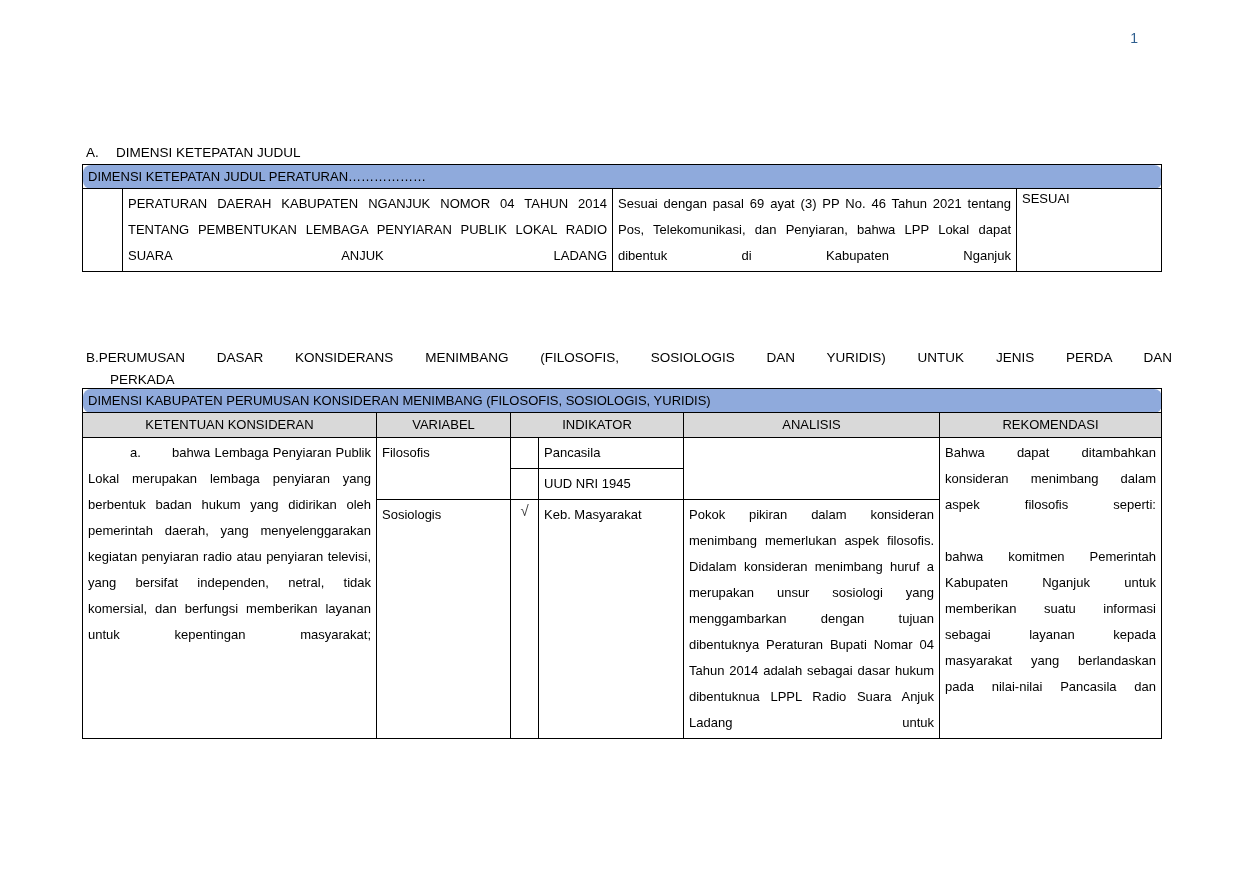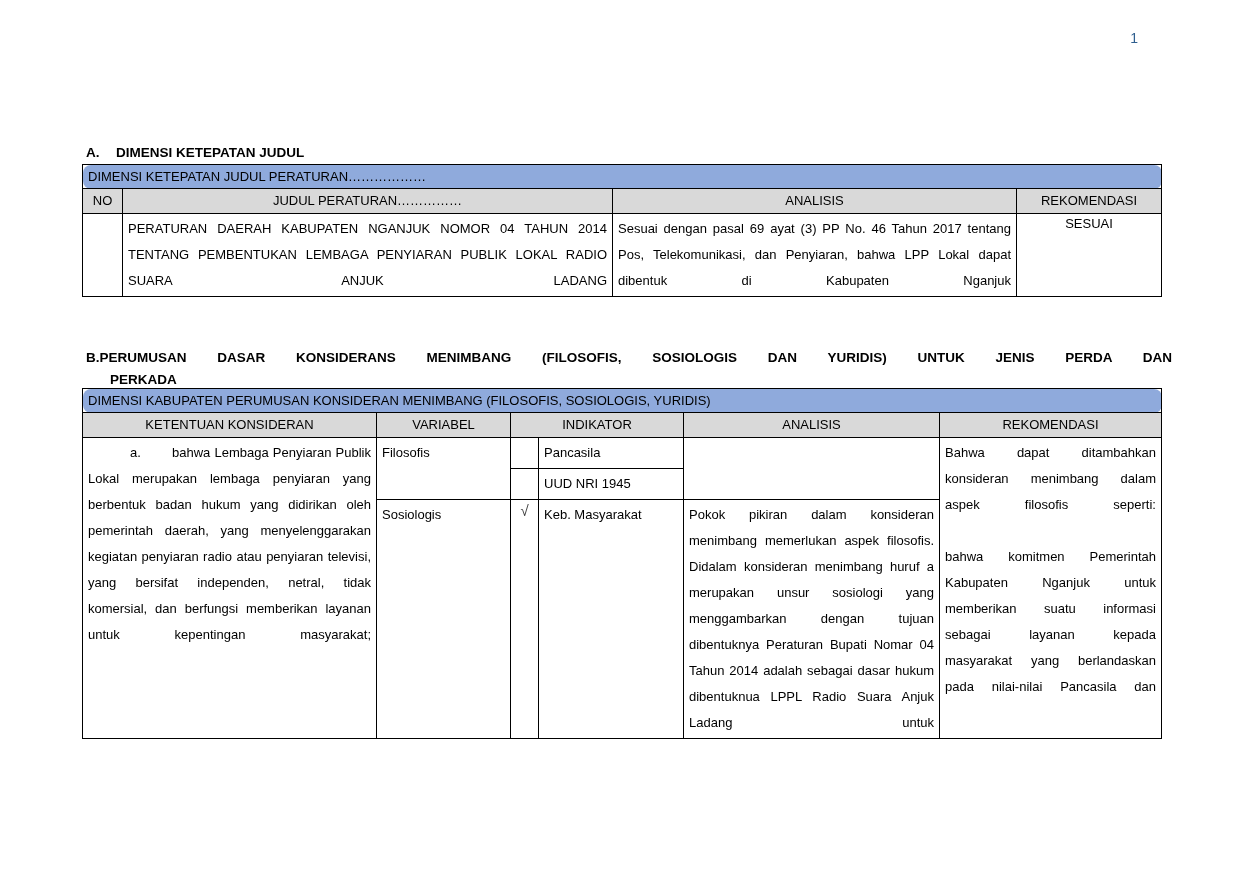--- a/index.html
+++ b/index.html
@@ -37,21 +37,21 @@
     width: 950px;
     text-align: center;
     font-size: 13.5px;
     font-weight: bold;
     line-height: 21px;
     letter-spacing: 0.1px;
   }
   .section-heading {
     position: absolute;
     font-size: 13.5px;
-    font-weight: bold;
+    font-weight: normal;
     line-height: 22px;
   }
   .sec-a { top: 142px; left: 86px; }
   .sec-a .ltr { display: inline-block; width: 30px; }
   .sec-b { top: 347px; left: 86px; width: 1086px; }
   .sec-b .bwrap {
     display: block;
     text-align: justify;
     text-align-last: justify;
     padding-left: 24px;
@@ -96,21 +96,21 @@
     line-height: 20px;
     vertical-align: middle;
     padding: 1px 3px;
   }
   .just {
     text-align: justify;
     text-align-last: justify;
     line-height: 26px;
   }
   .bold { font-weight: bold; margin-top: 12px; }
-  .center { text-align: center; }
+  .center { }
   .cell-ul { line-height: 26px; }
 
   
   #table-judul { top: 164px; left: 82px; width: 1079px; }
   #table-judul .c-no   { width: 40px; }
   #table-judul .c-jud  { width: 490px; }
   #table-judul .c-ana  { width: 404px; }
   #table-judul .c-rek  { width: 145px; }
 
   
@@ -160,29 +160,23 @@
       <col class="c-no">
         <col class="c-jud">
         <col class="c-ana">
         <col class="c-rek">
     </colgroup>
     <tbody>
       <tr>
         <td class="band" colspan="4">DIMENSI KETEPATAN JUDUL PERATURAN………………</td>
       </tr>
       <tr>
-        <th class="colhead">NO</th>
-        <th class="colhead">JUDUL PERATURAN……………</th>
-        <th class="colhead">ANALISIS</th>
-        <th class="colhead">REKOMENDASI</th>
-      </tr>
-      <tr>
         <td class="center"></td>
         <td class="just bold">PERATURAN DAERAH KABUPATEN NGANJUK NOMOR 04 TAHUN 2014 TENTANG PEMBENTUKAN LEMBAGA PENYIARAN PUBLIK LOKAL RADIO SUARA ANJUK LADANG</td>
-        <td class="just bold">Sesuai dengan pasal 69 ayat (3)  PP No. 46 Tahun 2017 tentang Pos, Telekomunikasi, dan Penyiaran, bahwa LPP Lokal dapat dibentuk di Kabupaten Nganjuk</td>
+        <td class="just bold">Sesuai dengan pasal 69 ayat (3)  PP No. 46 Tahun 2021 tentang Pos, Telekomunikasi, dan Penyiaran, bahwa LPP Lokal dapat dibentuk di Kabupaten Nganjuk</td>
         <td class="center bold">SESUAI</td>
       </tr>
     </tbody>
   </table>
 
   <div class="section-heading sec-b">
     <span class="bwrap"><span class="ltr">B.</span><span>PERUMUSAN DASAR KONSIDERANS MENIMBANG (FILOSOFIS, SOSIOLOGIS DAN YURIDIS) UNTUK JENIS PERDA DAN</span></span>
     <span class="bline2">PERKADA</span>
   </div>
 

